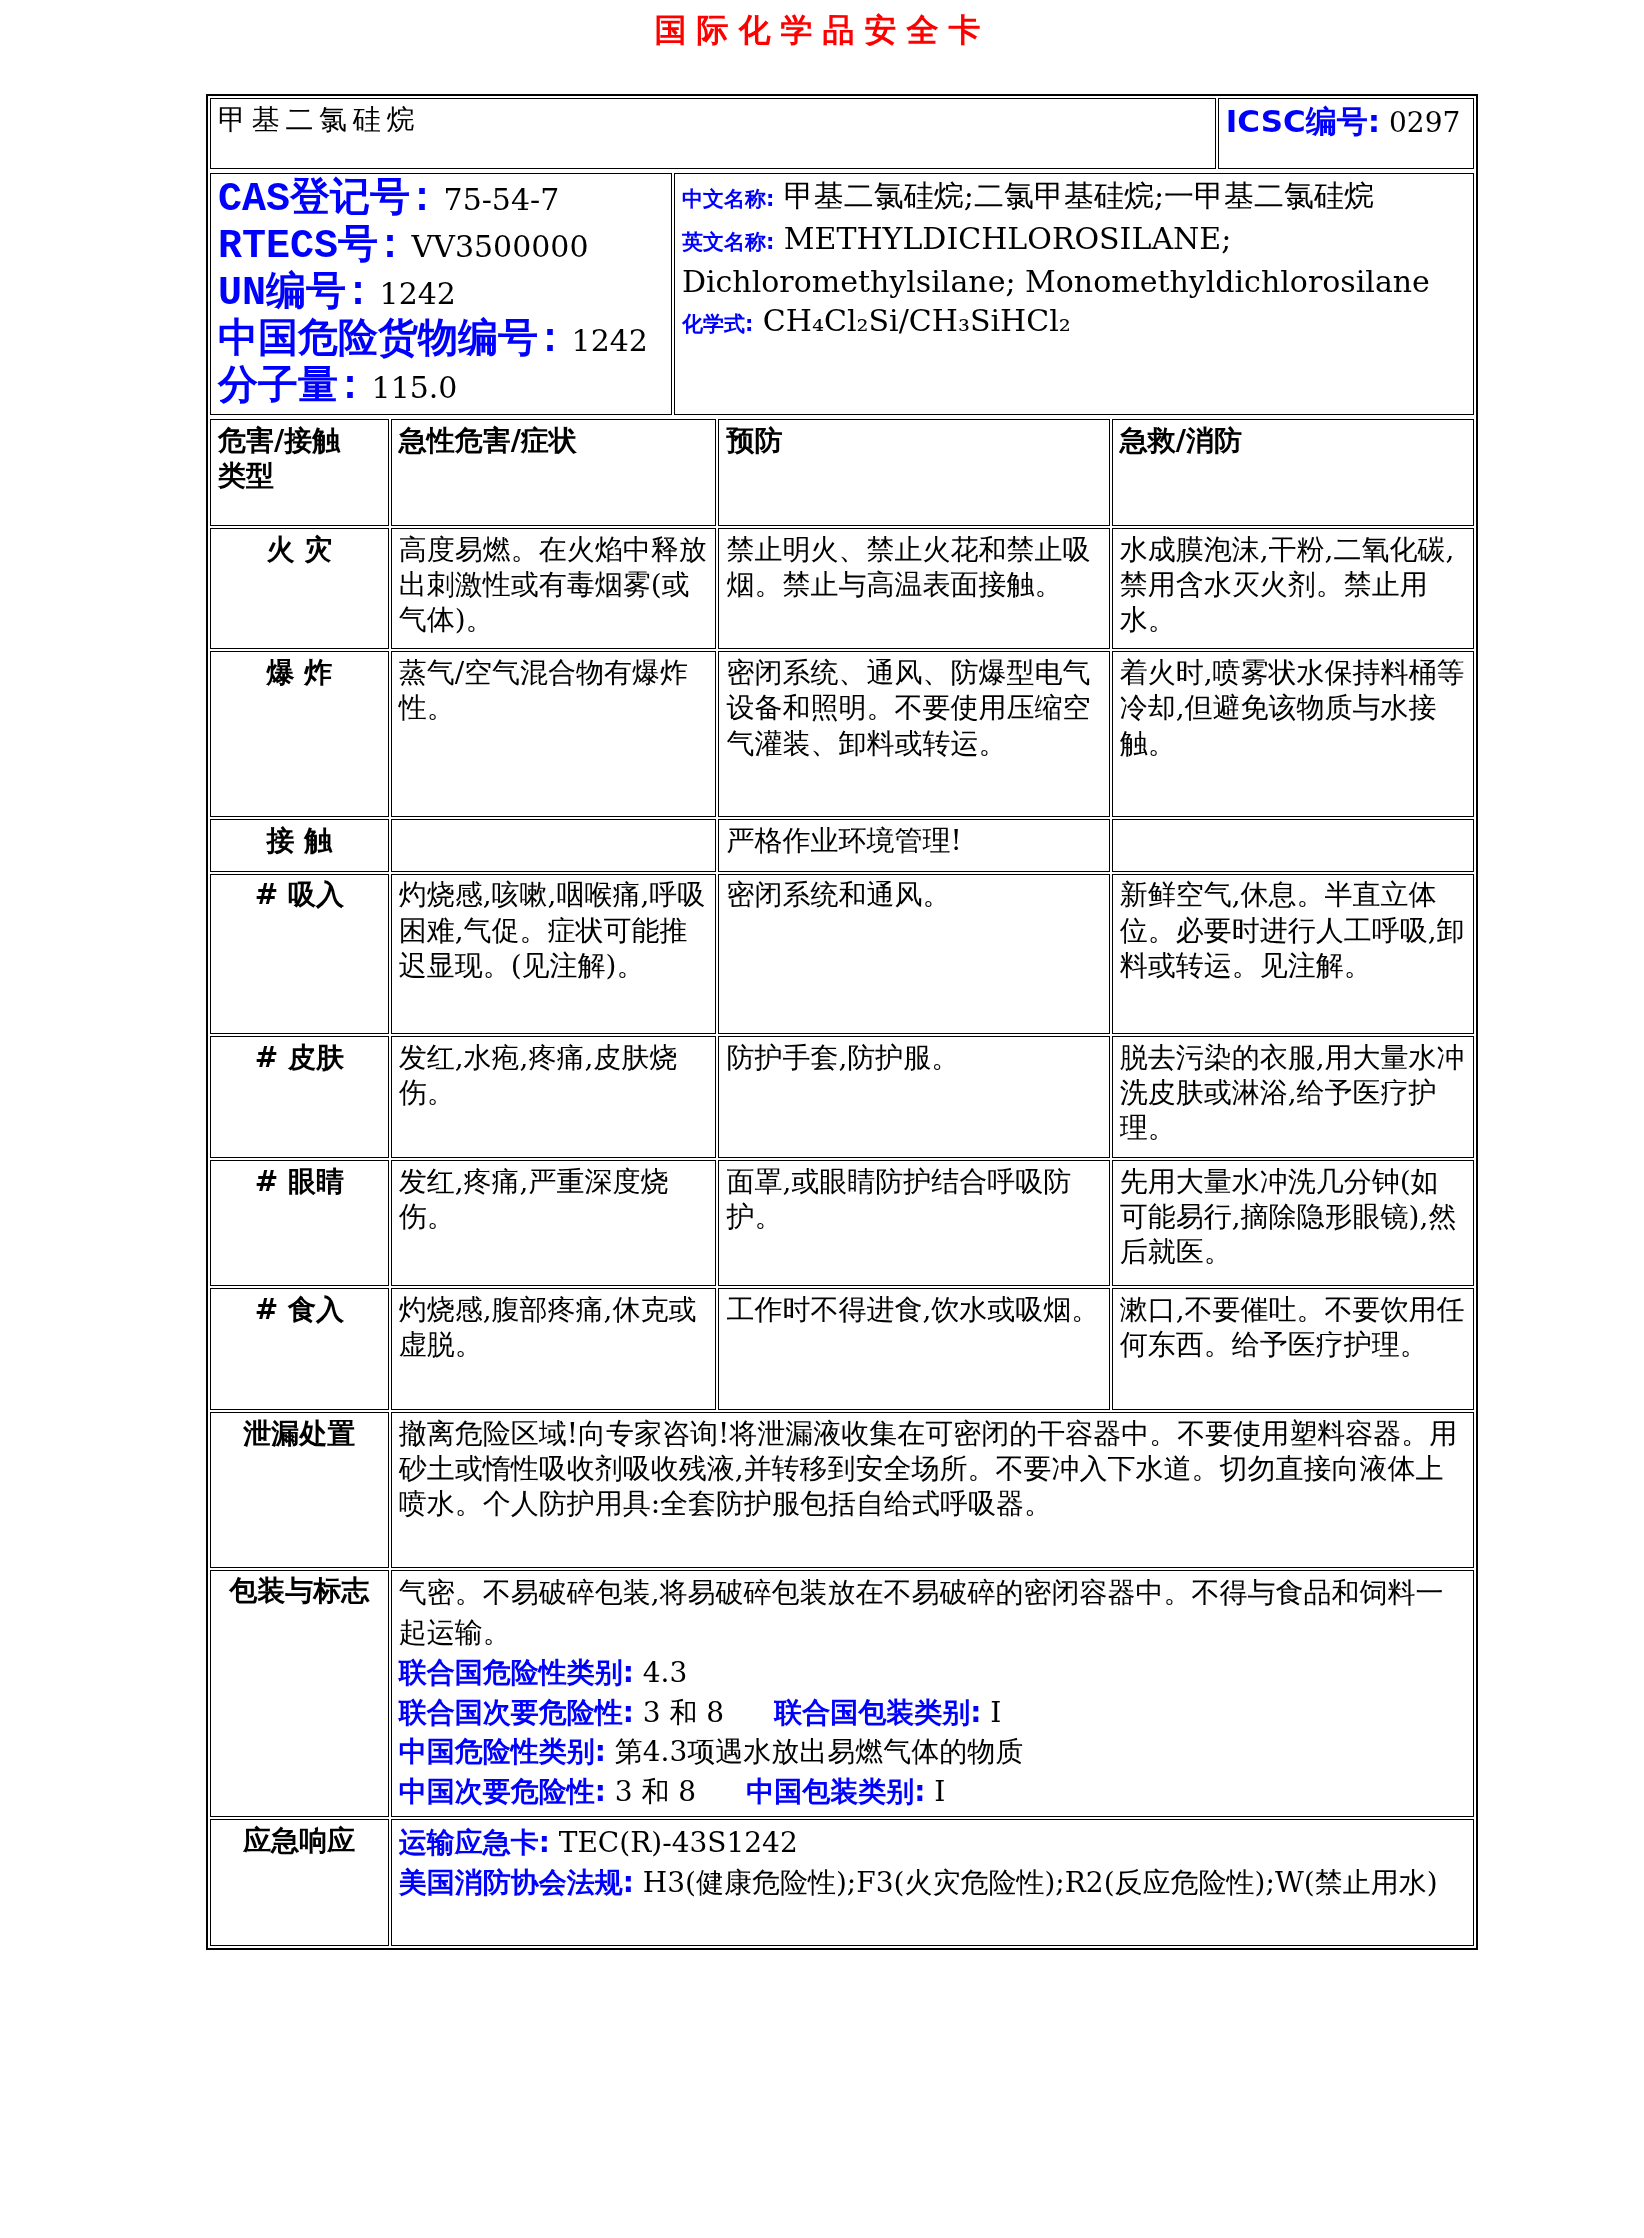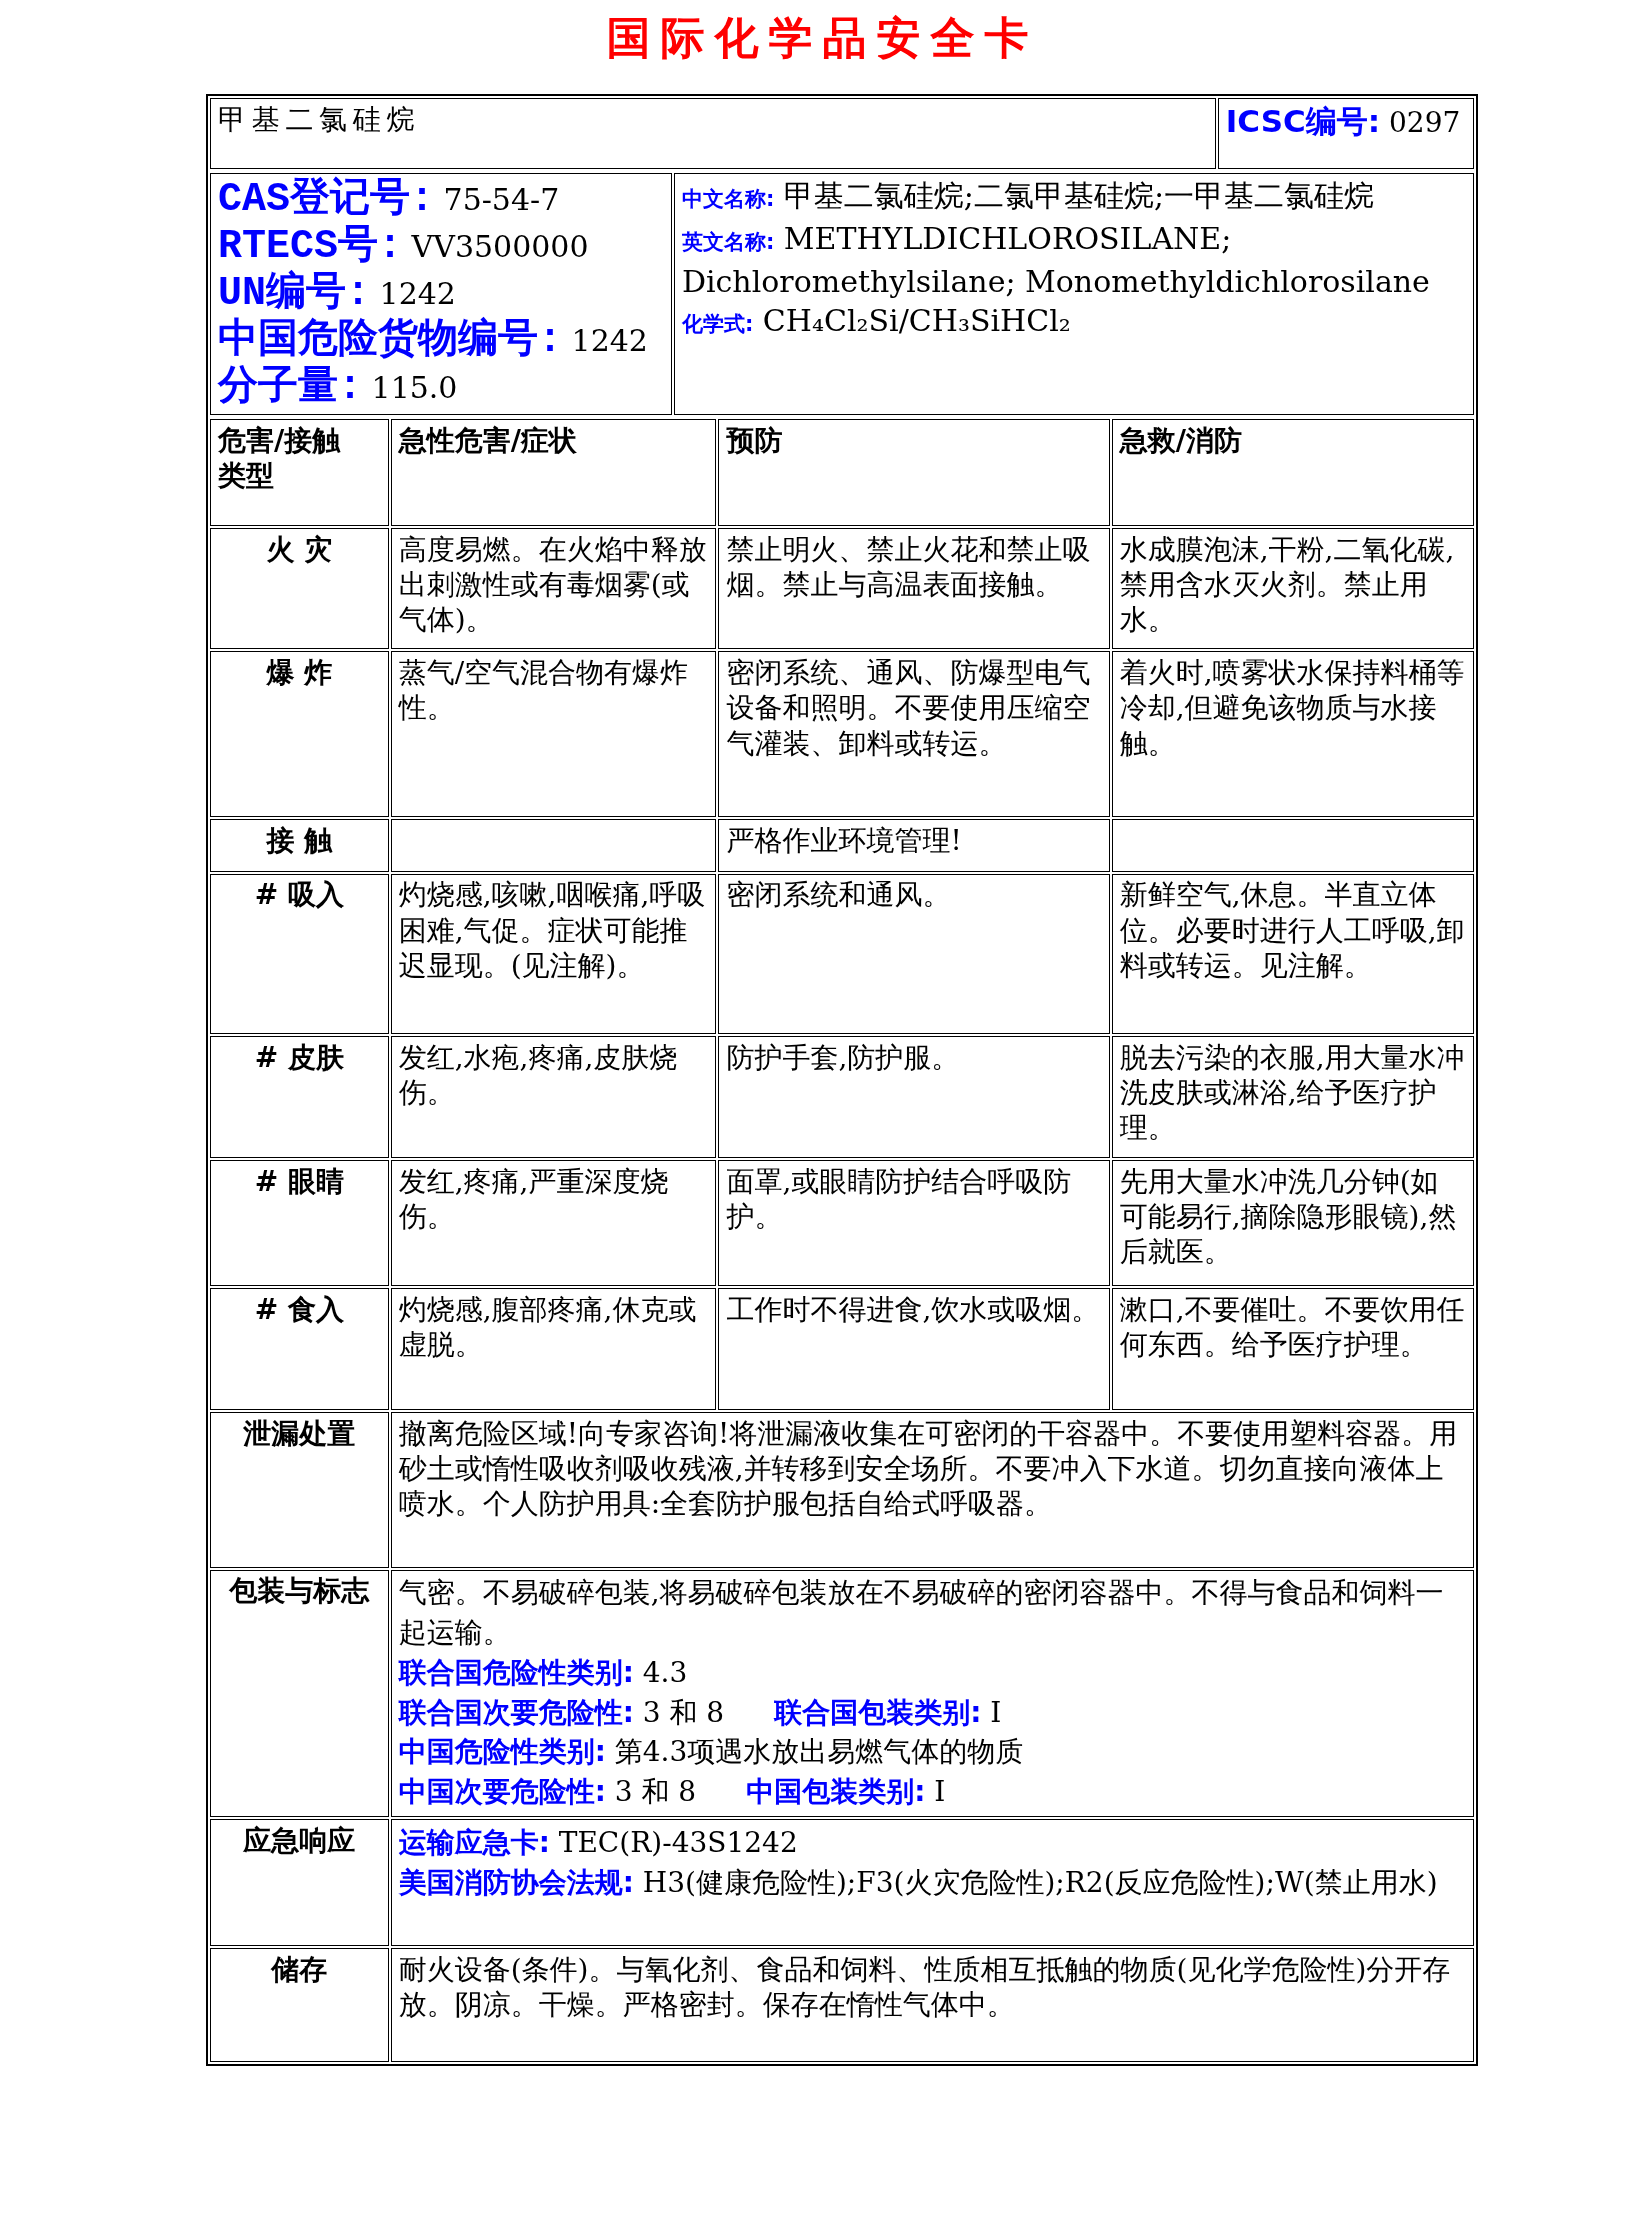--- a/index.html
+++ b/index.html
@@ -1,18 +1,18 @@
 <!DOCTYPE html>
 <html style="font-size:11.4px"><head>
 <meta charset="utf-8">
 <style>
   html,body{margin:0;padding:0;background:#fff;}
   .page{position:relative;width:1645px;height:2239px;background:#fff;overflow:hidden;}
   .title{margin:0;padding-top:8.5px;text-align:center;font-family:"DejaVu Serif",serif;
-         font-weight:bold;font-size:44px;letter-spacing:10px;color:#ff0000;}
+         font-weight:bold;font-size:32px;letter-spacing:10px;color:#ff0000;}
   .card{position:absolute;left:206px;top:94px;width:1268px;border:2.8px solid #000;background:#fff;}
   table.t{width:100%;border-collapse:separate;border-spacing:2.1px;table-layout:fixed;margin:0;}
   table.t td{border:1.4px solid #000;padding:2.8px 7px;vertical-align:top;background:#fff;
              font-family:"DejaVu Serif",serif;font-size:28px;line-height:1.26;color:#000;
              overflow:hidden;word-break:break-word;}
   .blab{color:#0000ff;font-family:"DejaVu Sans",sans-serif;font-weight:bold;}
   .val{color:#000;font-family:"DejaVu Serif",serif;}
   
   .t-head td{height:63px;vertical-align:middle;}
   .name-cell{font-size:33px;letter-spacing:5.7px;}
@@ -159,22 +159,18 @@
           <div class="sec-line"><span class="blab">中国次要危险性:</span><span class="val"> 3 和 8</span><span class="blab sp">中国包装类别:</span><span class="val"> I</span></div>
         </td>
       </tr>
       <tr class="r-emer">
         <td class="lab">应急响应</td>
         <td colspan="3">
           <div class="sec-line"><span class="blab">运输应急卡:</span><span class="val"> TEC(R)-43S1242</span></div>
           <div class="sec-line"><span class="blab">美国消防协会法规:</span><span class="val"> H3(健康危险性);F3(火灾危险性);R2(反应危险性);W(禁止用水)</span></div>
         </td>
       </tr>
-      <tr class="r-stor">
-        <td class="lab">储存</td>
-        <td colspan="3">耐火设备(条件)。与氧化剂、食品和饲料、性质相互抵触的物质(见化学危险性)分开存放。阴凉。干燥。严格密封。保存在惰性气体中。</td>
-      </tr>
     </tbody>
       </table>
 
   </div>
 </div>
 
 
 </body></html>

